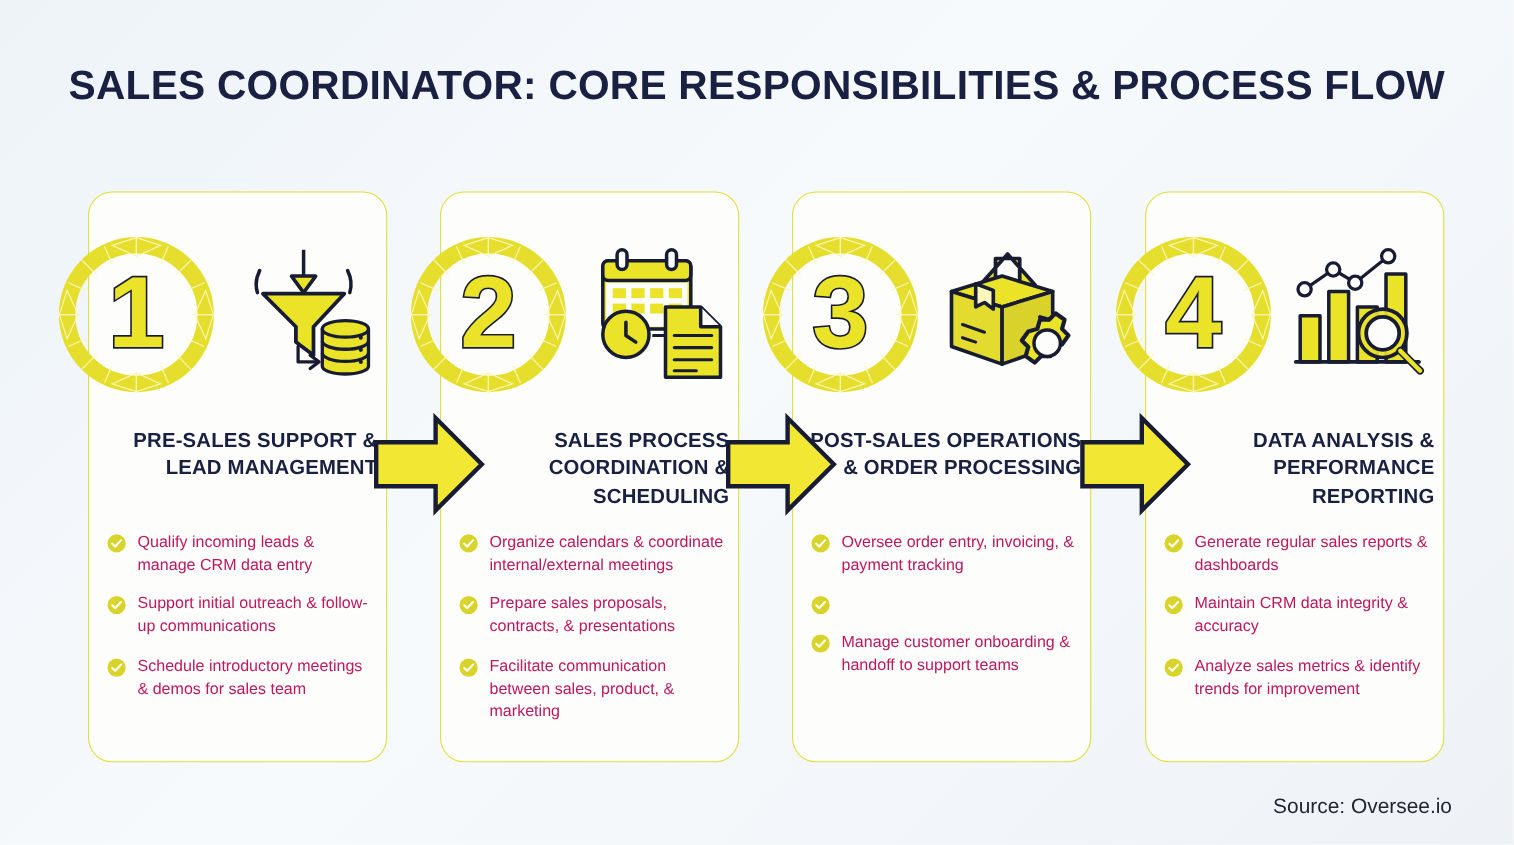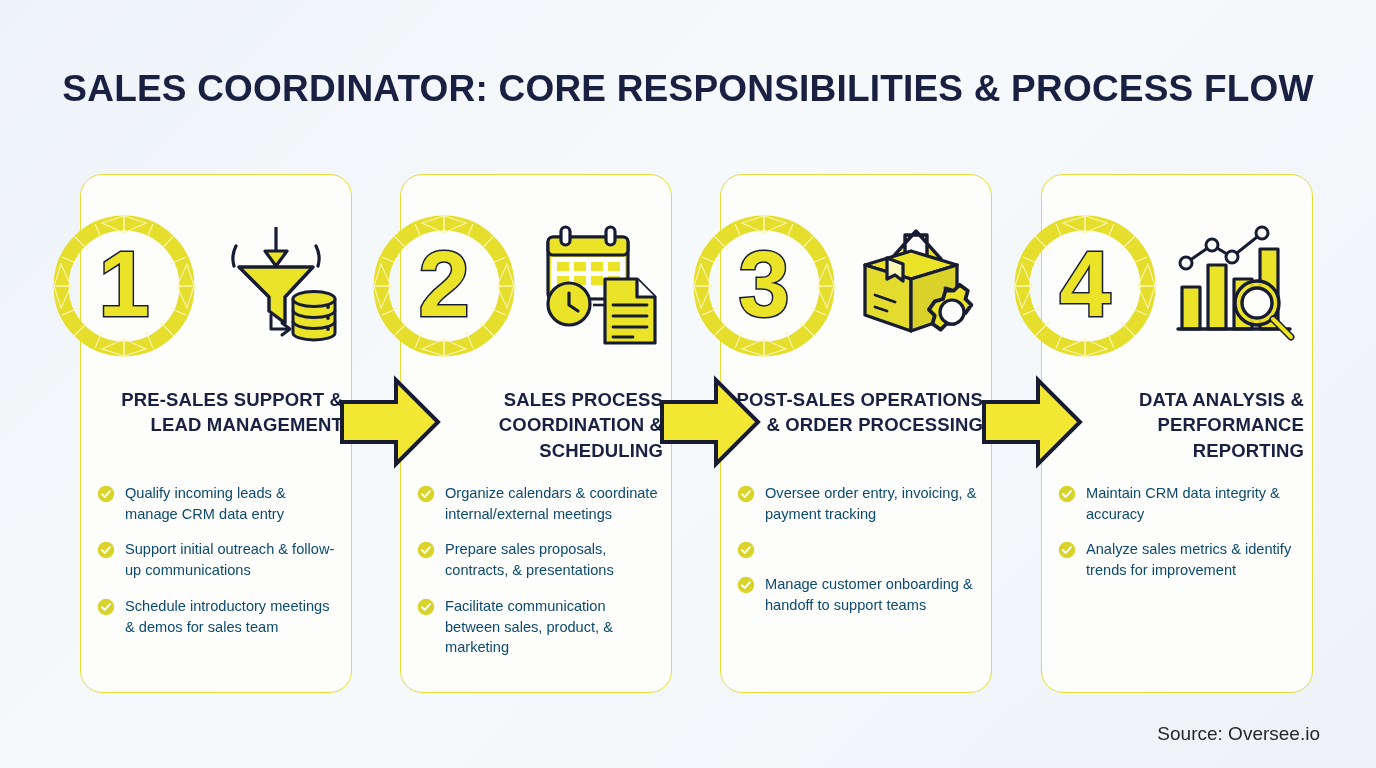--- a/index.html
+++ b/index.html
@@ -8,21 +8,21 @@
     font-family:"Liberation Sans", sans-serif;
     background:linear-gradient(135deg,#eef3f8 0%,#f7fafc 45%,#eef2f7 100%);
     position:relative;
     overflow:hidden;
     -webkit-font-smoothing:antialiased;
   }
 
   
   #page-title {
     position:absolute;
-    top:68px; left:0; width:1376px;
+    top:57px; left:0; width:1376px;
     text-align:center;
     font-size:37px;
     font-weight:bold;
     letter-spacing:0.2px;
     color:#192042;
     text-transform:uppercase;
     white-space:nowrap;
   }
 
   
@@ -101,21 +101,21 @@
   }
   .bullet .tick {
     flex:0 0 auto;
     width:18px; height:18px;
     margin-top:2px; margin-right:10px;
   }
   .bullet .tick svg { display:block; width:18px; height:18px; }
   .bullet .txt {
     font-size:14.6px;
     line-height:1.42;
-    color:#0c4a6e;
+    color:#be185d;
   }
 
   
   .arrow {
     position:absolute;
     top:372px;
     width:104px; height:100px;
     z-index:5;
   }
   .arrow svg { display:block; width:100%; height:100%; }
@@ -465,20 +465,29 @@
     <div class="card-head">DATA ANALYSIS &amp; PERFORMANCE REPORTING</div>
 
     <ul class="bullets">
         <li class="bullet">
     <span class="tick">
       <svg viewBox="0 0 20 20" aria-hidden="true">
         <circle cx="10" cy="10" r="9.2" fill="#d9d42b"></circle>
         <path d="M5.6 10.3 L8.6 13.2 L14.4 6.9" fill="none" stroke="#ffffff" stroke-width="2.1" stroke-linecap="round" stroke-linejoin="round"></path>
       </svg>
     </span>
+    <span class="txt">Generate regular sales reports &amp; dashboards</span>
+  </li>
+        <li class="bullet">
+    <span class="tick">
+      <svg viewBox="0 0 20 20" aria-hidden="true">
+        <circle cx="10" cy="10" r="9.2" fill="#d9d42b"></circle>
+        <path d="M5.6 10.3 L8.6 13.2 L14.4 6.9" fill="none" stroke="#ffffff" stroke-width="2.1" stroke-linecap="round" stroke-linejoin="round"></path>
+      </svg>
+    </span>
     <span class="txt">Maintain CRM data integrity &amp; accuracy</span>
   </li>
         <li class="bullet">
     <span class="tick">
       <svg viewBox="0 0 20 20" aria-hidden="true">
         <circle cx="10" cy="10" r="9.2" fill="#d9d42b"></circle>
         <path d="M5.6 10.3 L8.6 13.2 L14.4 6.9" fill="none" stroke="#ffffff" stroke-width="2.1" stroke-linecap="round" stroke-linejoin="round"></path>
       </svg>
     </span>
     <span class="txt">Analyze sales metrics &amp; identify trends for improvement</span>

